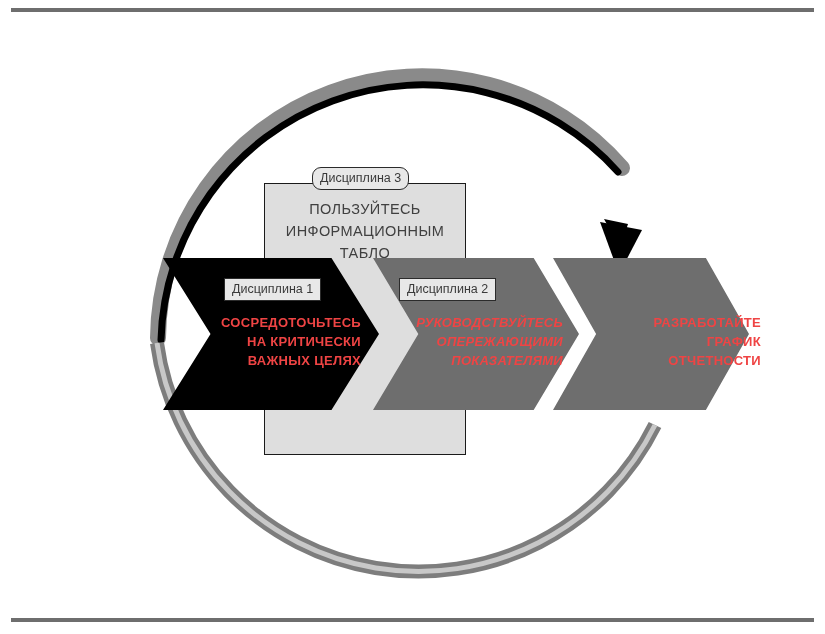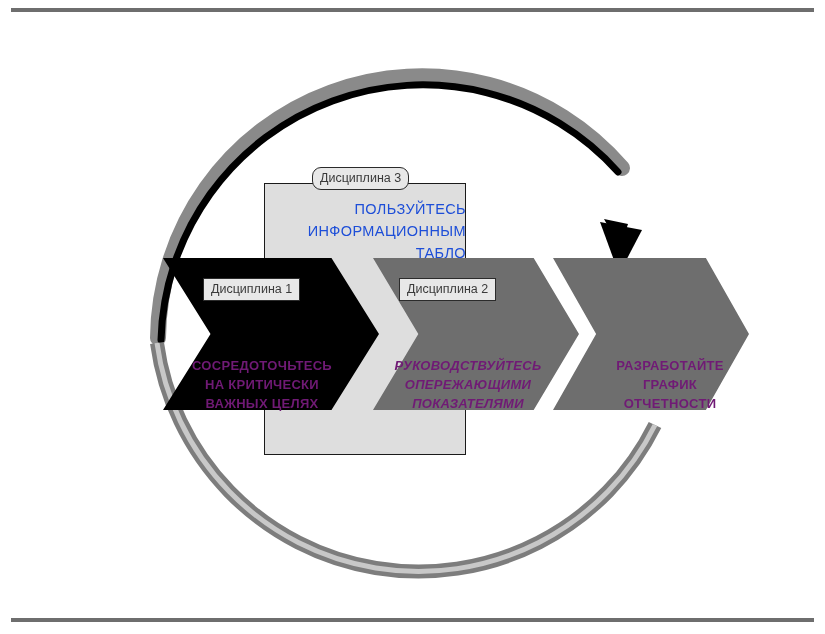--- a/index.html
+++ b/index.html
@@ -46,22 +46,22 @@
     height: 272px;
     background: #dedede;
     border: 1.5px solid #1a1a1a;
     box-sizing: border-box;
   }
   .panel3-text {
     position: absolute;
     left: 264px;
     top: 198px;
     width: 202px;
-    text-align: right;
-    color: #1d4ed8;
+    text-align: center;
+    color: #404040;
     font-size: 14.5px;
     line-height: 22px;
     letter-spacing: 0.4px;
     white-space: pre-line;
   }
 
   
   .chev {
     position: absolute;
     height: 152px;
@@ -82,45 +82,44 @@
   .chev.c4 {
     left: 553px;
     top: 258px;
     width: 196px;
     background: #6e6e6e;
   }
 
   
   .chev-text {
     position: absolute;
-    text-align: center;
-    color: #701a75;
+    text-align: right;
+    color: #ef4444;
     font-size: 13px;
     font-weight: bold;
     line-height: 19px;
     letter-spacing: 0.3px;
     white-space: pre-line;
-    margin-top: 43px;
   }
   .chev-text.t1 { left: 163px; top: 313px; width: 198px; }
   .chev-text.t2 { left: 373px; top: 313px; width: 190px; font-style: italic; }
   .chev-text.t4 { left: 579px; top: 313px; width: 182px; }
 
   
   .tag {
     position: absolute;
     background: #e8e8e8;
     border: 1.2px solid #2b2b2b;
     color: #3a3a3a;
     font-size: 12.5px;
     line-height: 18px;
     padding: 1px 7px 2px 7px;
     white-space: nowrap;
   }
-  .tag.tag1 { left: 203px; top: 278px; }
+  .tag.tag1 { left: 224px; top: 278px; }
   .tag.tag2 { left: 399px; top: 278px; }
   .tag.tag3 { left: 312px; top: 167px; border-radius: 9px; }
   .tag.tag4 { left: 581px; top: 278px; }
 </style>
 </head>
 <body>
 
 <div id="canvas">
 
   <div class="rule top"></div>

